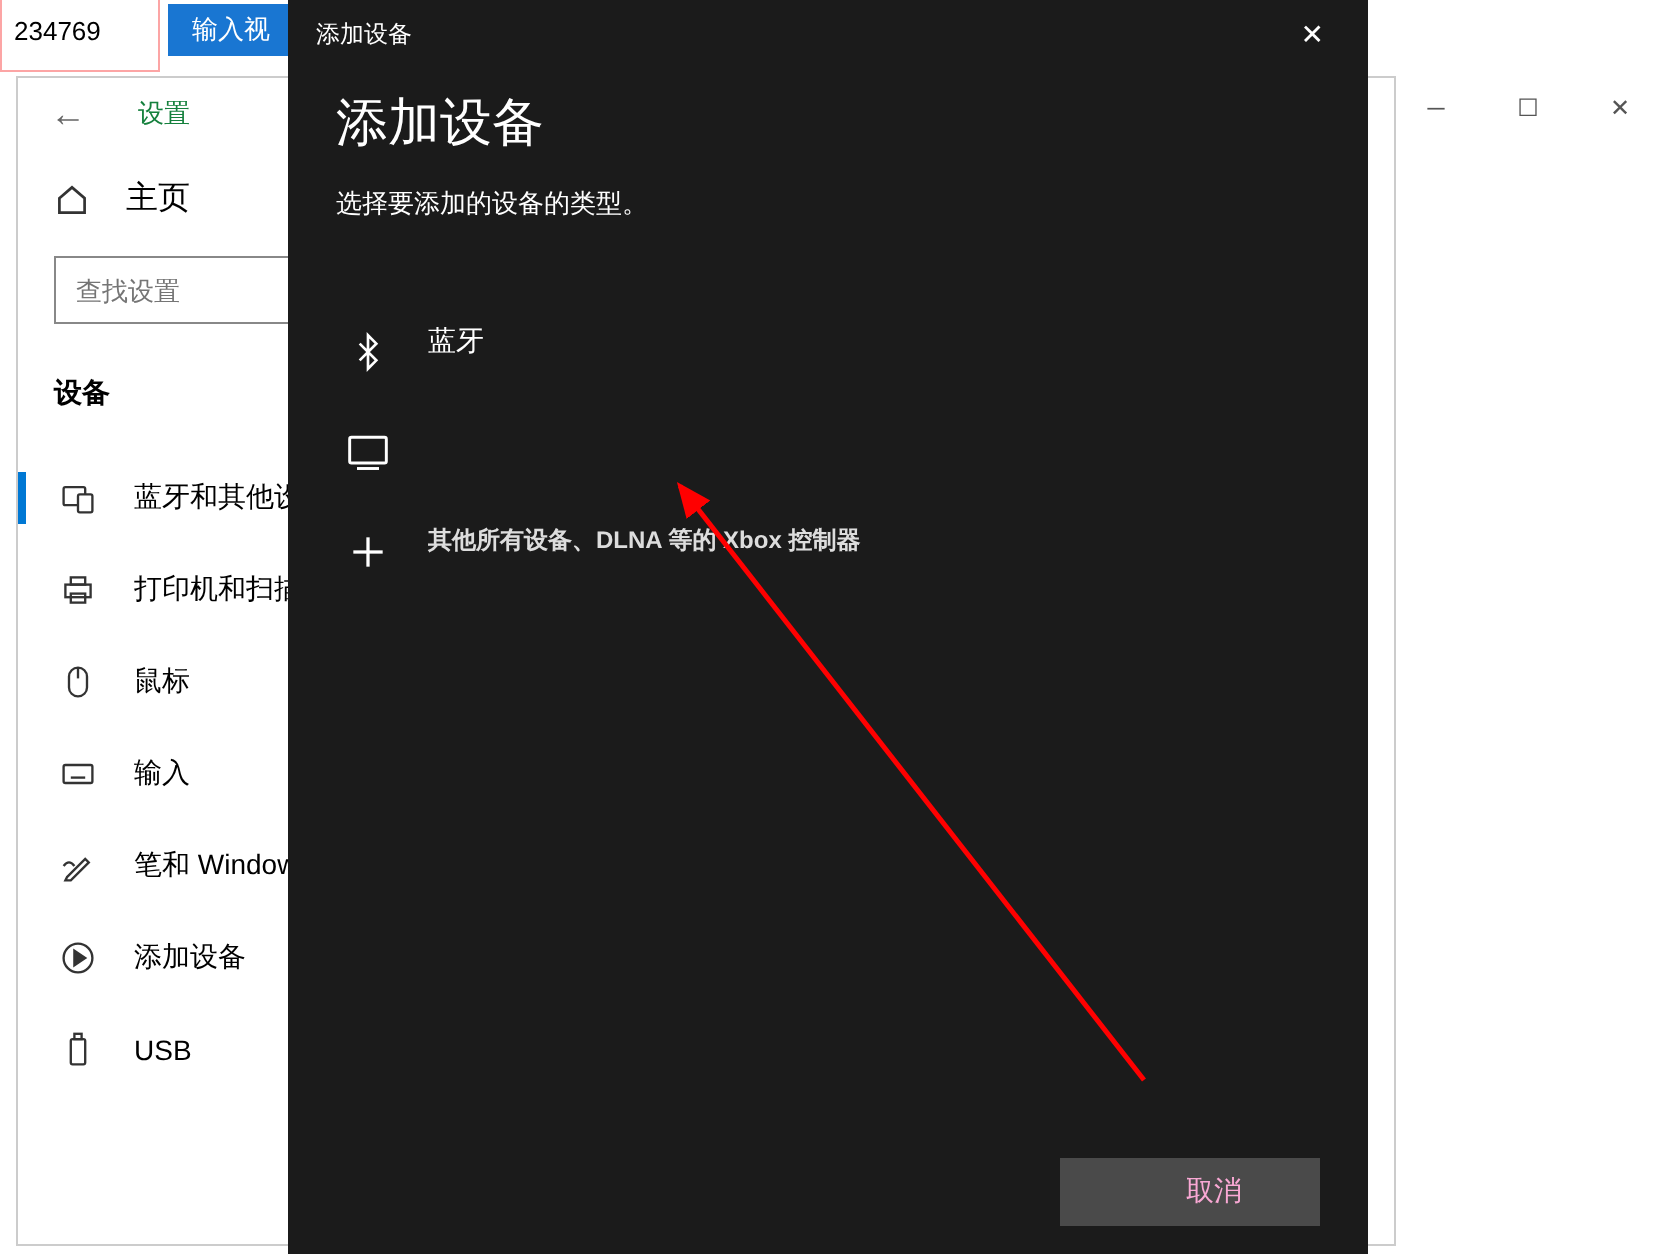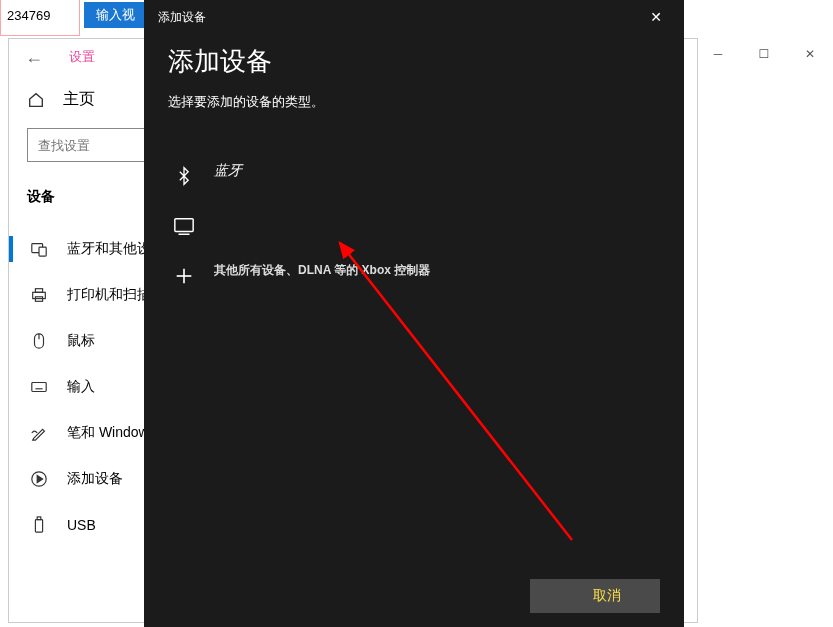--- a/index.html
+++ b/index.html
@@ -8,21 +8,21 @@
     
     .top-bar { position: absolute; top: 0; left: 0; right: 0; height: 30px; display: flex; align-items: center; gap: 4px; padding: 2px 0; }
     .url-input { height: 41px; border: 1px solid #fca5a5; padding: 0 6px; width: 80px; font-size: 13px; }
     .btn-blue { background: #1976d2; color: #fff; border: none; height: 26px; padding: 0 12px; font-size: 13px; cursor: pointer; }
     
     
     .settings-window { position: absolute; top: 38px; left: 8px; width: 690px; height: 585px; background: #fff; border: 1px solid #ccc; }
     .settings-titlebar { height: 36px; display: flex; align-items: center; justify-content: space-between; padding: 0 8px; }
     .settings-titlebar-left { display: flex; align-items: center; gap: 18px; }
     .back-arrow { font-size: 18px; color: #666; padding: 0 8px; cursor: pointer; }
-    .settings-title { font-size: 13px; color: #ec4899; }
+    .settings-title { font-size: 13px; color: #15803d; }
     .window-controls { position: absolute; top: 38px; right: 0; display: flex; gap: 0; }
     .window-ctrl { width: 46px; height: 32px; display: flex; align-items: center; justify-content: center; color: #555; font-size: 12px; cursor: pointer; }
     
     .settings-body { padding: 14px 18px; }
     .home-row { display: flex; align-items: center; gap: 18px; margin-bottom: 18px; cursor: pointer; }
     .home-icon { width: 18px; height: 18px; }
     .search-box { width: 250px; height: 34px; border: 1px solid #888; padding: 0 10px; font-size: 13px; margin-bottom: 26px; }
     .section-header { font-size: 14px; font-weight: 600; margin-bottom: 20px; }
     .sidebar-list { list-style: none; }
     .sidebar-item { display: flex; align-items: center; gap: 18px; height: 46px; padding: 0 2px; cursor: pointer; font-size: 14px; }
@@ -35,24 +35,24 @@
     .modal-titlebar { height: 34px; display: flex; align-items: center; justify-content: space-between; padding: 0 14px; }
     .modal-title-small { font-size: 12px; }
     .modal-close { font-size: 14px; cursor: pointer; padding: 4px 8px; }
     .modal-body { padding: 10px 24px; }
     .modal-heading { font-size: 26px; font-weight: 400; margin-bottom: 14px; }
     .modal-subheading { font-size: 13px; margin-bottom: 39px; }
     .option-list { list-style: none; }
     .option-item { display: flex; align-items: flex-start; gap: 18px; padding: 12px 4px; cursor: pointer; }
     .option-icon { width: 24px; height: 24px; flex-shrink: 0; display: flex; align-items: center; justify-content: center; margin-top: 2px; }
     .option-text { flex: 1; }
-    .option-title { font-size: 14px; margin-bottom: 4px; font-style: italic; }
+    .option-title { font-size: 14px; margin-bottom: 4px; }
     .option-desc { font-size: 12px; color: #ddd; font-weight: 600; }
     .modal-footer { position: absolute; bottom: 14px; right: 24px; }
-    .cancel-btn { background: #4a4a4a; color: #fde047; border: none; width: 130px; height: 34px; font-size: 14px; cursor: pointer; padding-left: 24px; }
+    .cancel-btn { background: #4a4a4a; color: #f9a8d4; border: none; width: 130px; height: 34px; font-size: 14px; cursor: pointer; padding-left: 24px; }
     
     
     .arrow-svg { position: absolute; top: 0; left: 0; width: 833px; height: 627px; pointer-events: none; }
   </style>
 </head>
 <body>
 
 <div class="top-bar">
   <input class="url-input" value="234769" style="">
   <button class="btn-blue">输入视</button>

